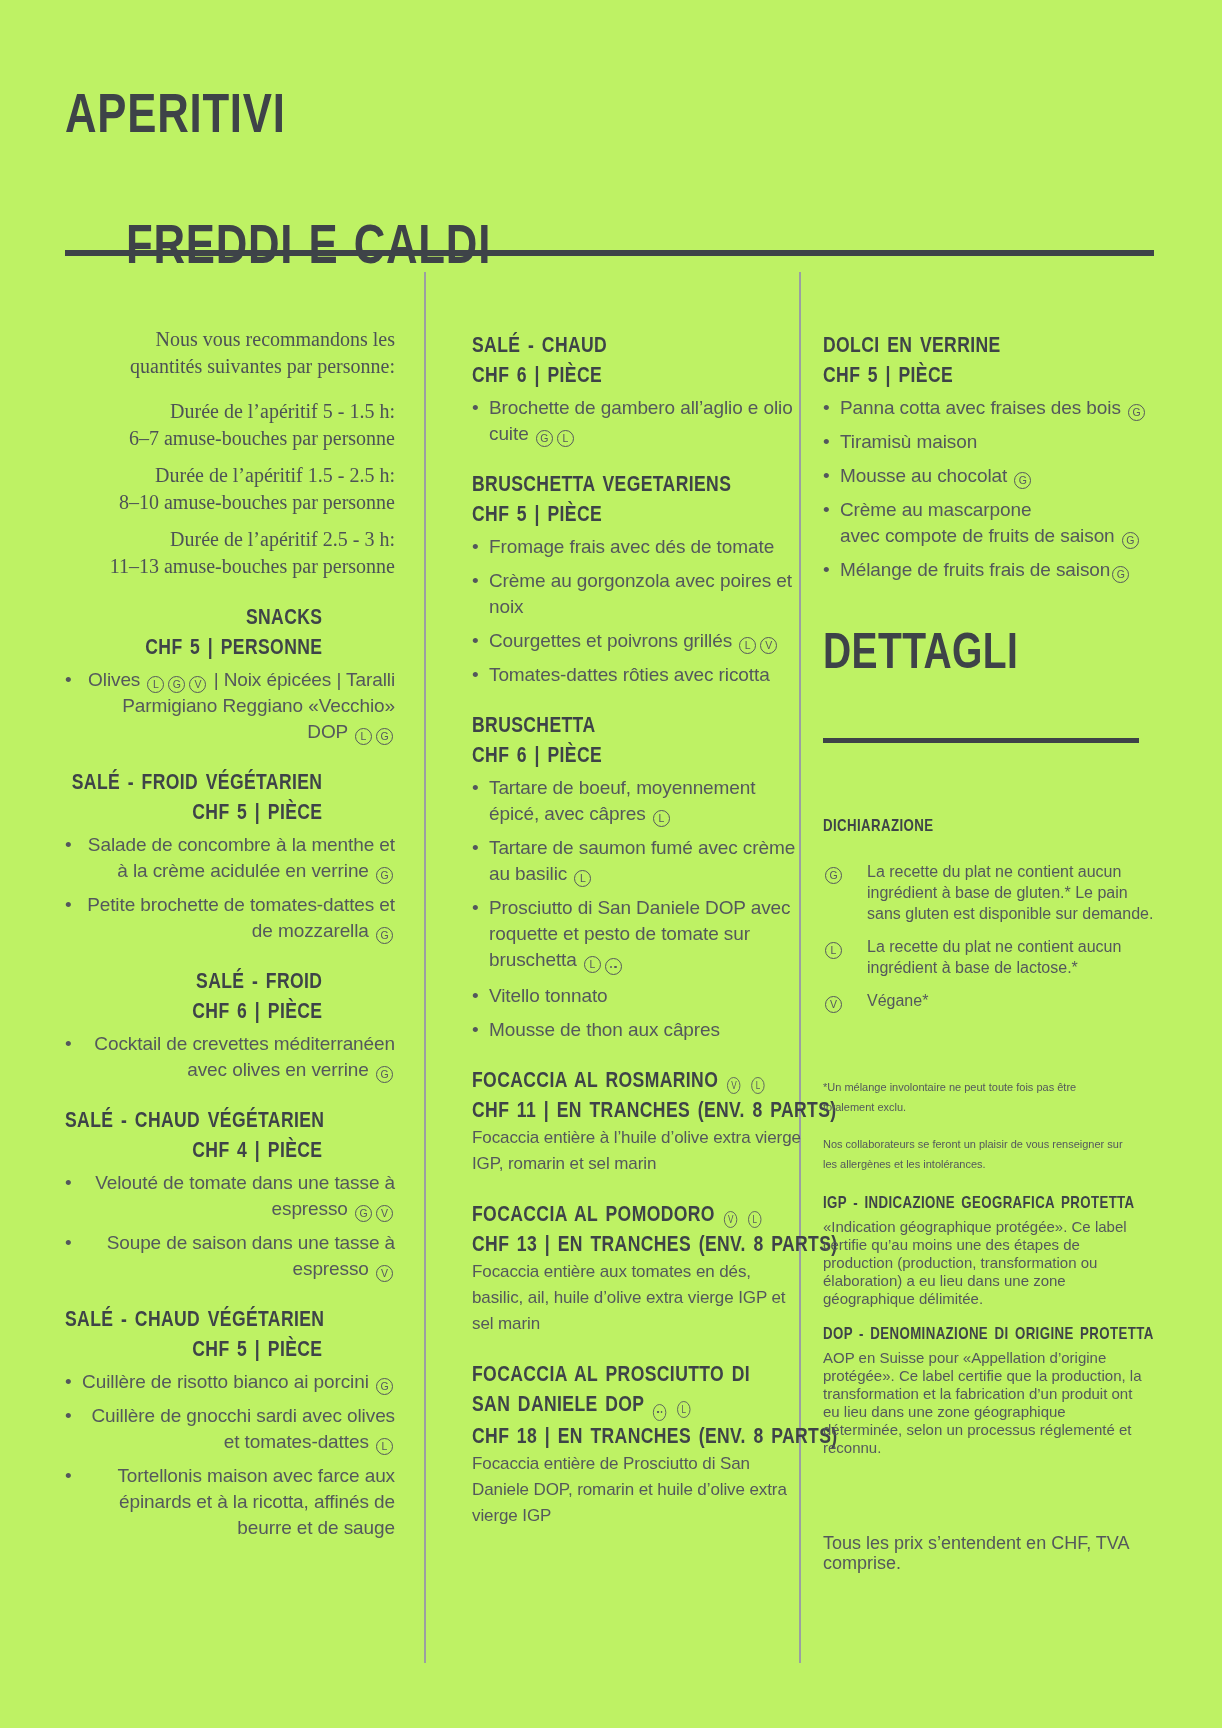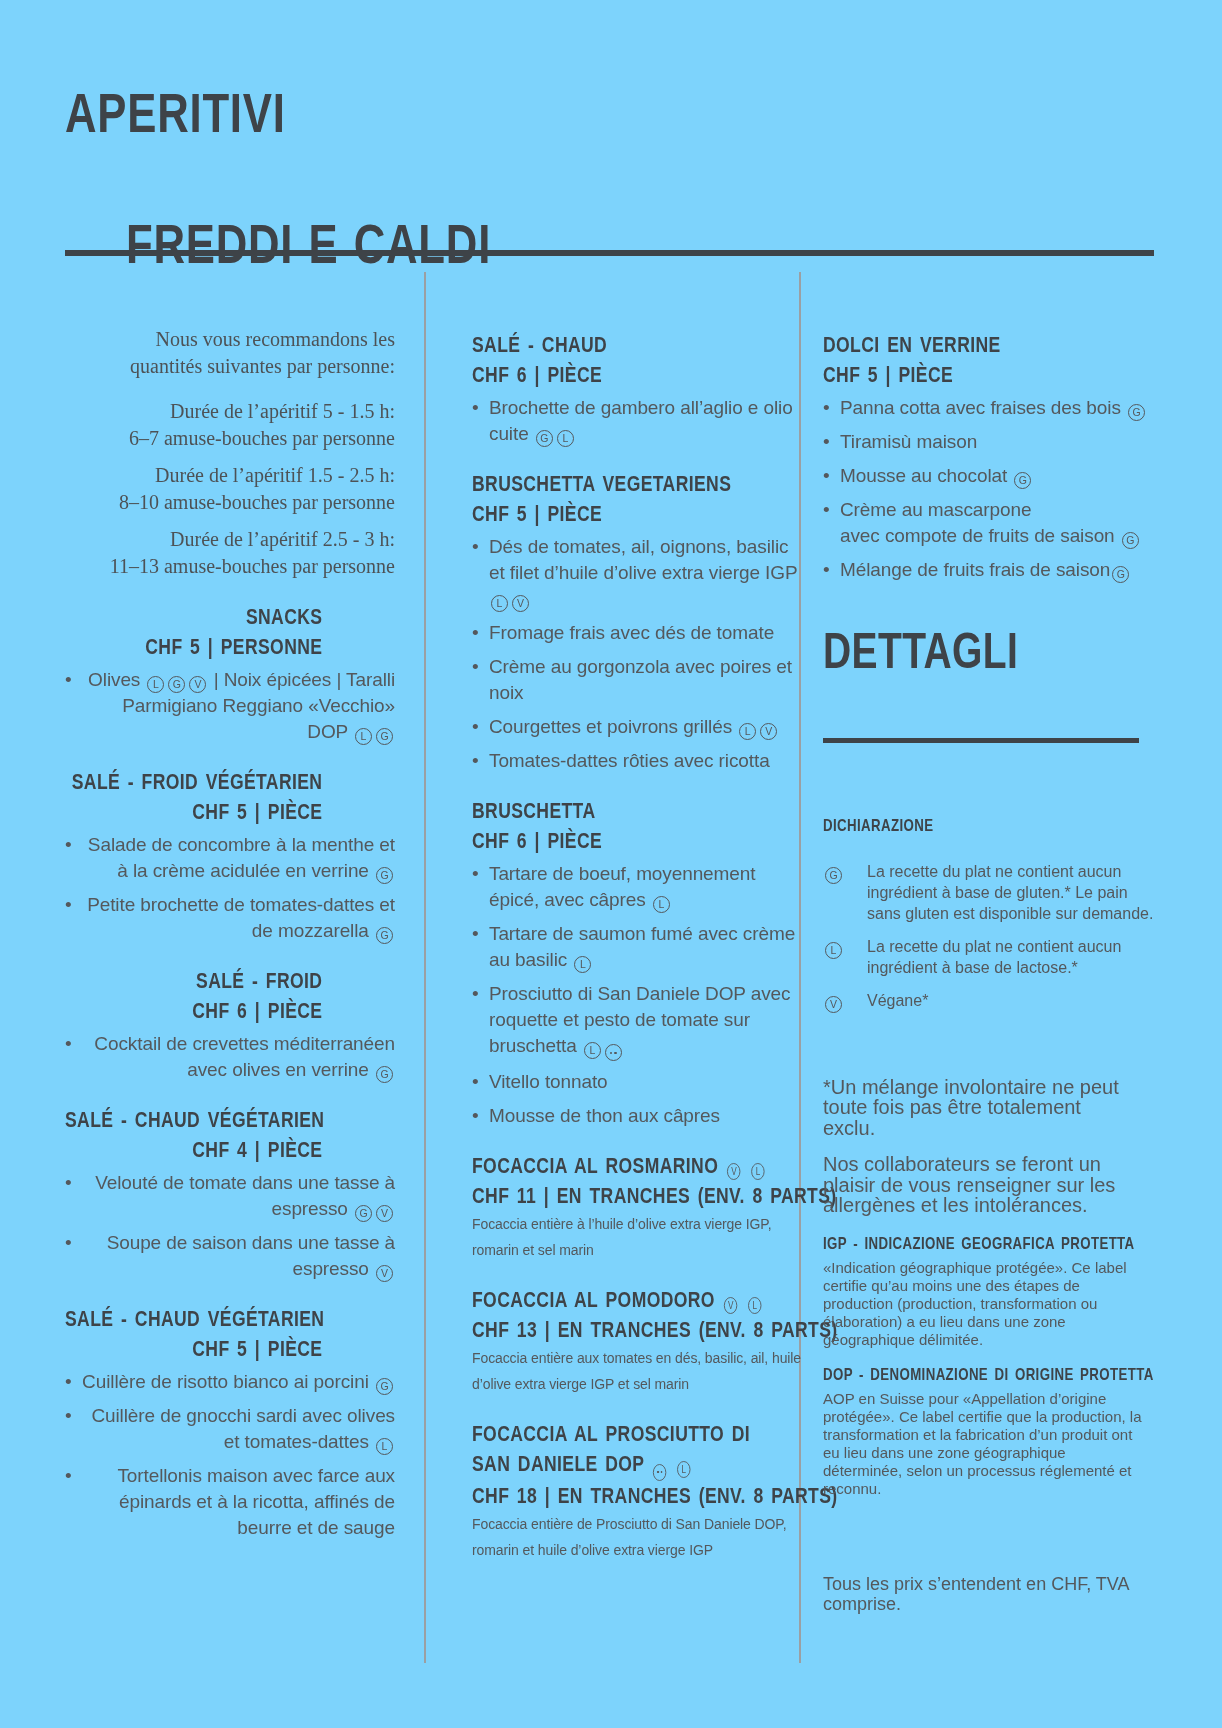--- a/index.html
+++ b/index.html
@@ -1,16 +1,16 @@
 <!DOCTYPE html>
 <html><head>
 <meta charset="utf-8">
 <style>
   html,body{margin:0;padding:0;background:#ffffff;}
-  .page{position:relative;width:1222px;height:1728px;background:#7dd3fc;overflow:hidden;
+  .page{position:relative;width:1222px;height:1728px;background:#bef264;overflow:hidden;
         font-family:"Liberation Sans",sans-serif;color:#54585c;}
   
   .display{font-weight:700;color:#3e4348;letter-spacing:.5px;word-spacing:3px;
            transform:scaleX(.78);transform-origin:0 50%;white-space:pre;}
   
   .page-title{position:absolute;left:65px;top:80px;font-size:56px;line-height:1.17;letter-spacing:1px;}
   .title-rule{position:absolute;left:65px;top:250px;width:1089px;height:6px;background:#3e4348;}
   
   .vdiv{position:absolute;top:272px;height:1391px;width:2px;background:#9b9fa2;}
   #vdiv-1{left:424px;} #vdiv-2{left:799px;}
@@ -25,38 +25,38 @@
   .serif p:last-child{margin-bottom:0;}
   
   .section{margin-top:22px;}
   .col .section:first-child{margin-top:0;}
   .sec-title{font-size:22.5px;line-height:30px;margin:0;}
   .sec-price{font-size:22.5px;line-height:30px;margin:0;}
   .items{list-style:none;margin:5px 0 0;padding:0;font-size:19px;line-height:26px;letter-spacing:-.1px;}
   .items li{position:relative;padding-left:17px;margin-bottom:8px;}
   .items li::before{content:"•";position:absolute;left:0;top:0;}
   .it{white-space:pre-line;}
-  .desc{margin:0;font-size:14px;line-height:26px;letter-spacing:-.1px;}
+  .desc{margin:0;font-size:17px;line-height:26px;letter-spacing:-.1px;}
   
   .badge{display:inline-flex;align-items:center;justify-content:center;width:17px;height:17px;
          box-sizing:border-box;border:1.4px solid #54585c;border-radius:50%;
          font-size:10.5px;font-weight:400;color:#54585c;vertical-align:-2px;margin:0 2px;line-height:1;
          font-family:"Liberation Sans",sans-serif;letter-spacing:0;word-spacing:0;}
   .badge.pork{gap:2px;}
   .dot{width:2.5px;height:2.5px;border-radius:50%;background:#54585c;display:inline-block;}
   
   .dettagli-heading{font-size:50px;line-height:60px;margin-top:38px;}
   .dettagli-rule{width:316px;height:5px;background:#3e4348;margin-top:57px;}
   .dich-label{font-size:17px;line-height:22px;margin-top:72px;}
   .legend{margin-top:24px;}
   .legend-row{display:flex;margin-bottom:12px;}
   .legend-icon{width:44px;flex:none;padding-top:2px;}
   .legend-text{font-size:16px;line-height:21px;width:292px;}
   .footnotes{margin-top:64px;}
-  .footnotes p{margin:0 0 16px;font-size:20px;line-height:20.5px;width:300px;}
+  .footnotes p{margin:0 0 16px;font-size:11px;line-height:20.5px;width:300px;}
   .info-block{margin-top:14px;}
   .info-title{font-size:17px;line-height:24px;}
   .info-text{margin-top:3px;font-size:15px;line-height:18px;width:326px;}
   .closing{margin-top:76px;font-size:18px;line-height:20px;}
 </style>
 </head>
 <body>
 
 <div class="page">
 
@@ -127,21 +127,20 @@
           <h3 class="sec-title display">SALÉ - CHAUD</h3>
           <div class="sec-price display">CHF 6 | PIÈCE</div>
           <ul class="items">
             <li><span class="it">Brochette de gambero all’aglio e olio cuite <span class="badge">G</span><span class="badge">L</span></span></li>
           </ul>
         </div>
         <div class="section">
           <h3 class="sec-title display">BRUSCHETTA VEGETARIENS</h3>
           <div class="sec-price display">CHF 5 | PIÈCE</div>
           <ul class="items">
-            <li><span class="it">Dés de tomates, ail, oignons, basilic et filet d’huile d’olive extra vierge IGP <span class="badge">L</span><span class="badge">V</span></span></li>
             <li><span class="it">Fromage frais avec dés de tomate</span></li>
             <li><span class="it">Crème au gorgonzola avec poires et noix</span></li>
             <li><span class="it">Courgettes et poivrons grillés <span class="badge">L</span><span class="badge">V</span></span></li>
             <li><span class="it">Tomates-dattes rôties avec ricotta</span></li>
           </ul>
         </div>
         <div class="section">
           <h3 class="sec-title display">BRUSCHETTA</h3>
           <div class="sec-price display">CHF 6 | PIÈCE</div>
           <ul class="items">

